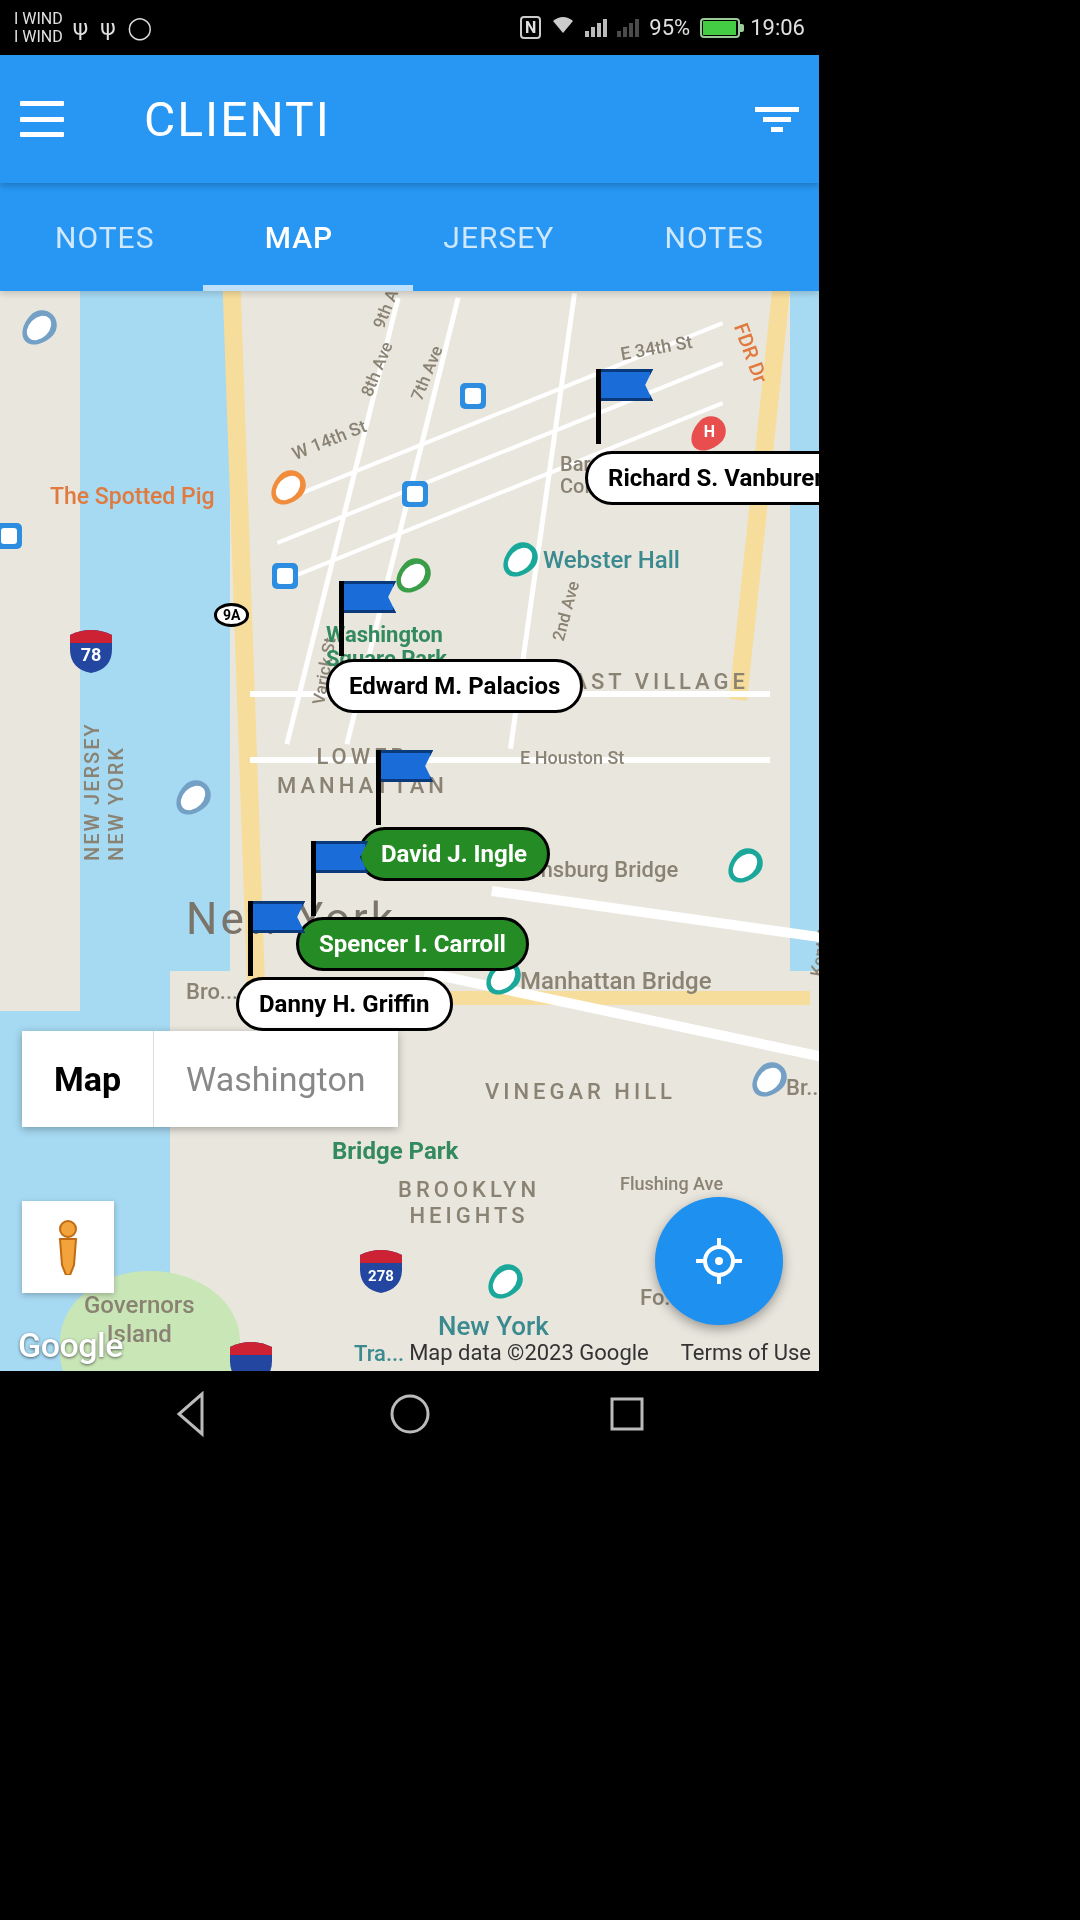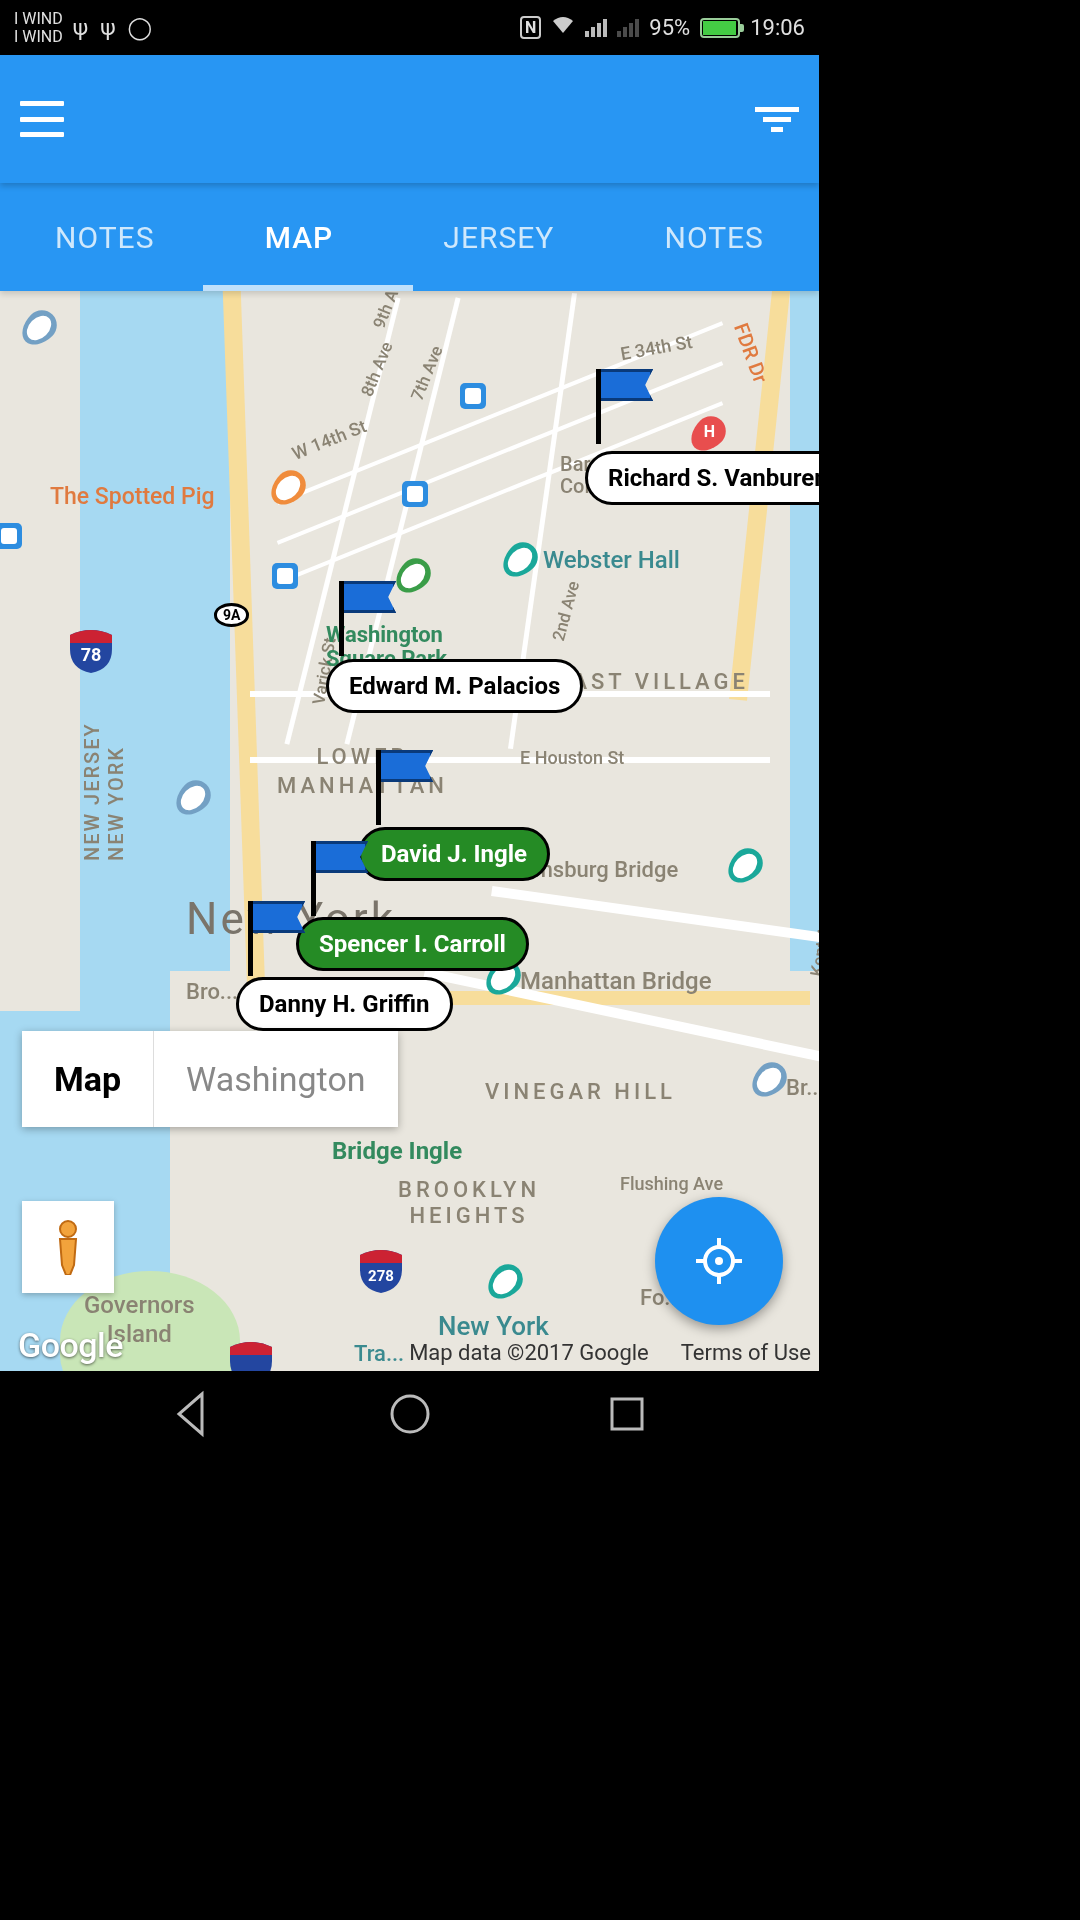--- a/index.html
+++ b/index.html
@@ -147,20 +147,21 @@
     <span>19:06</span>
   </div>
 </div>
 
 <div class="app-bar">
   <div class="menu-icon">
         <div></div>
         <div></div>
         <div></div>
       </div>
+  <div class="app-title">CLIENTI</div>
   <div class="filter-icon">
         <div></div>
         <div></div>
         <div></div>
       </div>
 </div>
 
 <div class="tabs">
   <div class="tab">NOTES</div>
   <div class="tab active">MAP</div>
@@ -209,21 +210,21 @@
   <span class="map-label green" style="left:326px;top:332px;font-size:22px;white-space:pre-line;line-height:1.1;">Washington
 Square Park</span>
   <span class="map-label" style="left:556px;top:378px;letter-spacing:4px;">EAST VILLAGE</span>
   <span class="map-label" style="left:277px;top:452px;letter-spacing:4px;white-space:pre-line;line-height:1.3;text-align:center;">LOWER
 MANHATTAN</span>
   <span class="map-label big" style="left:186px;top:602px;">New York</span>
   <span class="map-label" style="left:480px;top:566px;font-size:22px;">Williamsburg Bridge</span>
   <span class="map-label" style="left:520px;top:676px;font-size:24px;">Manhattan Bridge</span>
   <span class="map-label" style="left:485px;top:788px;letter-spacing:4px;">VINEGAR HILL</span>
   <span class="map-label" style="left:786px;top:784px;font-size:22px;">Br...</span>
-  <span class="map-label green" style="left:332px;top:846px;font-size:24px;">Bridge Ingle</span>
+  <span class="map-label green" style="left:332px;top:846px;font-size:24px;">Bridge Park</span>
   <span class="map-label" style="left:398px;top:886px;letter-spacing:4px;white-space:pre-line;line-height:1.2;text-align:center;">BROOKLYN
 HEIGHTS</span>
   <span class="map-label" style="left:186px;top:688px;font-size:22px;">Bro...</span>
   <span class="map-label" style="left:84px;top:1000px;font-size:24px;white-space:pre-line;text-align:center;line-height:1.2;">Governors
 Island</span>
   <span class="map-label vert-label" style="left:80px;top:570px;font-size:20px;white-space:pre-line;letter-spacing:2px;">NEW JERSEY
 NEW YORK</span>
   <span class="map-label" style="left:560px;top:162px;font-size:20px;white-space:pre-line;line-height:1.1;">Baruch
 College</span>
   <span class="map-label blue" style="left:438px;top:1020px;font-size:26px;">New York</span>
@@ -328,21 +329,21 @@
       <circle cx="25" cy="25" r="4" fill="#fff"></circle>
       <line x1="25" y1="2" x2="25" y2="10" stroke="#fff" stroke-width="4"></line>
       <line x1="25" y1="40" x2="25" y2="48" stroke="#fff" stroke-width="4"></line>
       <line x1="2" y1="25" x2="10" y2="25" stroke="#fff" stroke-width="4"></line>
       <line x1="40" y1="25" x2="48" y2="25" stroke="#fff" stroke-width="4"></line>
     </svg>
   </div>
 
   <div class="google-logo">Google</div>
   <div class="attribution">
-    <span>Map data ©2017 Google</span>
+    <span>Map data ©2023 Google</span>
     <span>Terms of Use</span>
   </div>
 </div>
 
 <div class="nav-bar">
   <div class="nav-btn">
     <svg viewBox="0 0 50 50">
           <path d="M35 5 L12 25 L35 45 Z" fill="none" stroke="#bbb"></path>
         </svg>
   </div>

